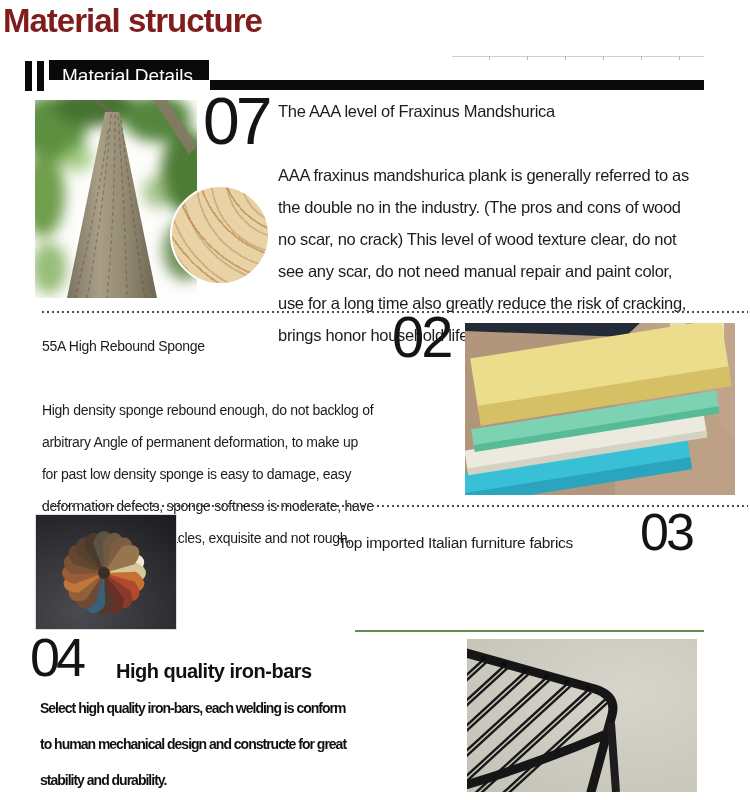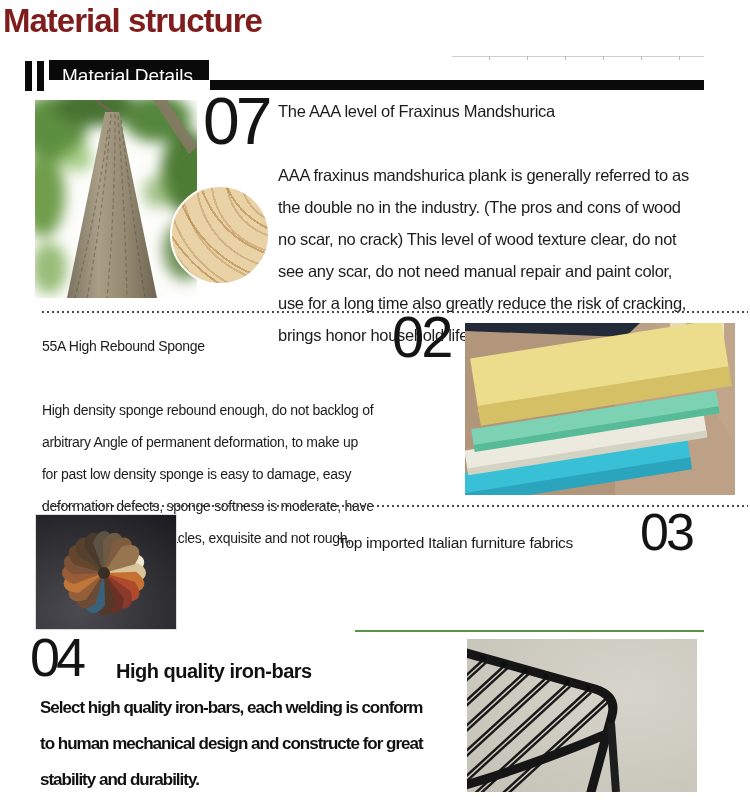--- a/index.html
+++ b/index.html
@@ -38,21 +38,21 @@
   .num1 { left:203px; top:88px;  font-size:66px; }
   .num2 { left:392px; top:308px; font-size:58px; letter-spacing:-3px;text-align:center; }
   .num3 { left:640px; top:506px; font-size:52px; letter-spacing:-3px; }
   .num4 { left:30px;  top:630px; font-size:54px; }
 
   .txt { white-space:pre-line; }
   .s1-text { left:278px; top:95px;  width:462px; font-size:16.5px; line-height:32px; letter-spacing:-0.3px; }
   .s2-text { left:42px;  top:330px; width:440px; font-size:14px; line-height:32px; letter-spacing:-0.3px; }
   .s3-text { left:183px; top:528px; width:545px; font-size:15.5px; line-height:30px; letter-spacing:-0.3px;text-align:center; }
   .s4-title{ left:116px; top:660px; font-size:20px; font-weight:700; letter-spacing:-0.5px; color:#111; }
-  .s4-body { left:40px;  top:690px; width:445px; font-size:17px; font-weight:700; line-height:36px; letter-spacing:-1px; color:#111; }
+  .s4-body { left:40px;  top:690px; width:445px; font-size:14px; font-weight:700; line-height:36px; letter-spacing:-1px; color:#111; }
 
   .dotted-divider {
     height:2px;
     background-image:repeating-linear-gradient(90deg, #4a4a4a 0 2px, transparent 2px 5px);
   }
   .div1 { left:42px; top:311px; width:706px; }
   .div2 { left:42px; top:505px; width:706px; }
   .green-divider { left:355px; top:630px; width:349px; height:2px; background:#5a9249; }
 
   .photo { display:block; }

